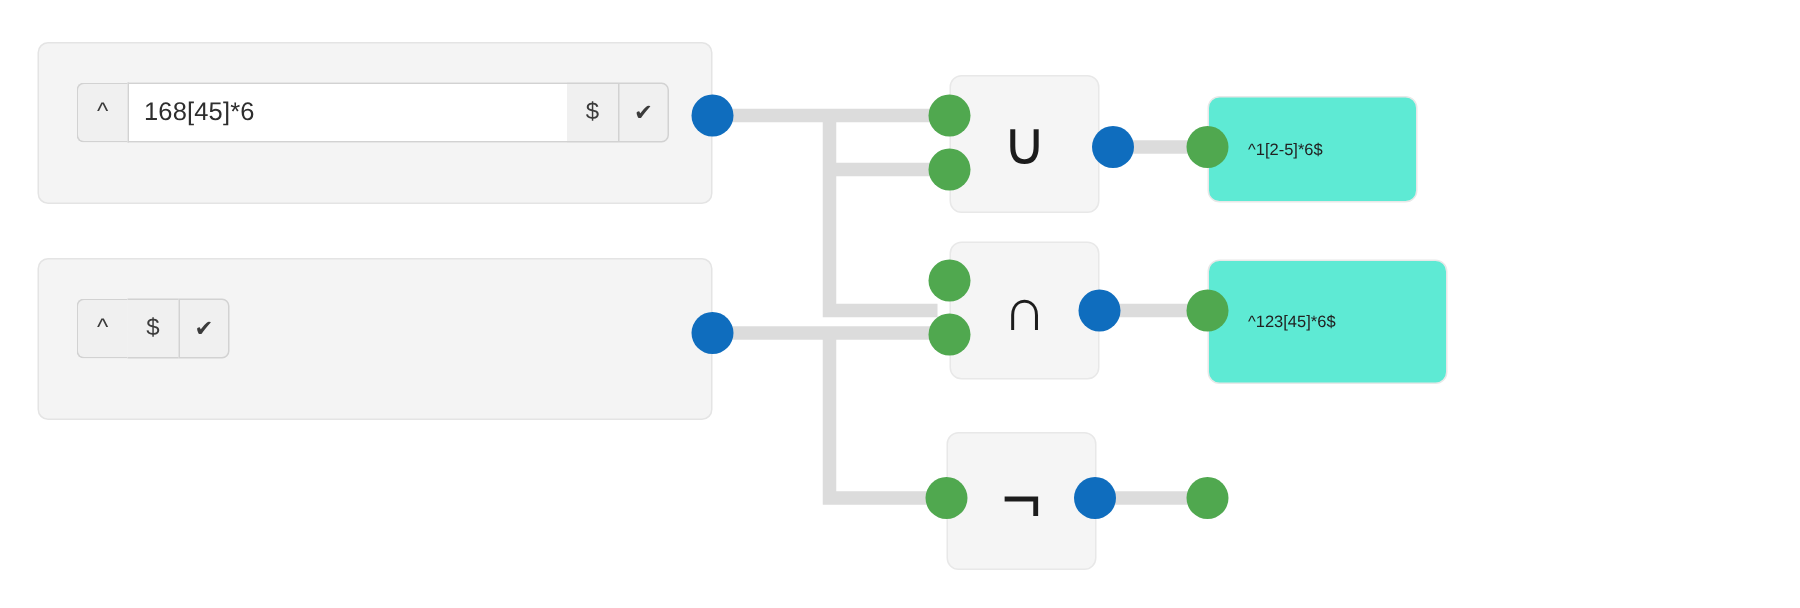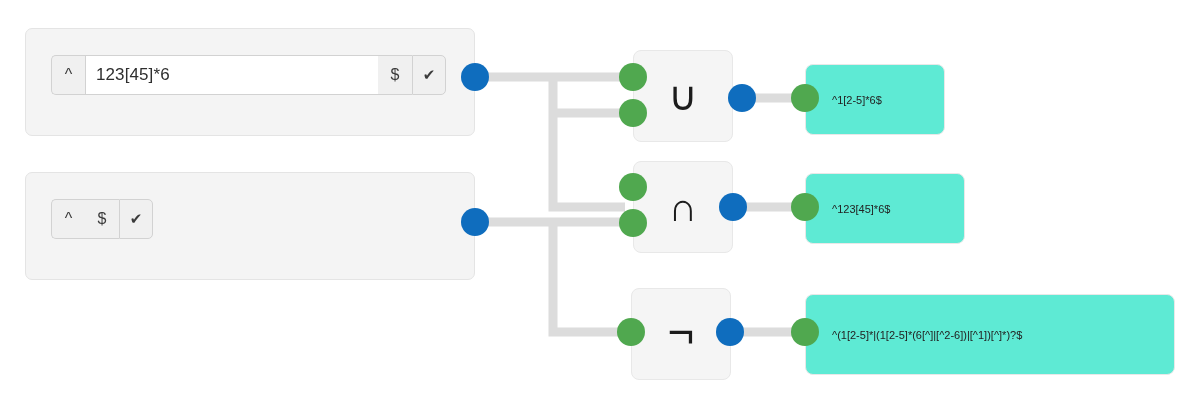--- a/index.html
+++ b/index.html
@@ -112,21 +112,21 @@
 
       <path d="M 742 207 L 812 207"></path>
 
       <path d="M 742 332 L 812 332"></path>
     </g>
   </svg>
 
   <div class="regex-card" style="left:25px;top:28px;width:450px;height:108px;">
     <div class="input-group" style="left:25px;top:26px;width:395px;">
       <div class="addon left">^</div>
-      <div class="regex-text" title="enter regex">123[45]*6</div>
+      <div class="regex-text" title="enter regex">168[45]*6</div>
       <div class="addon mid">$</div>
       <div class="addon right">✔</div>
     </div>
   </div>
   <div class="port blue" style="left:461px;top:63px;"></div>
 
   <div class="regex-card" style="left:25px;top:172px;width:450px;height:108px;">
     <div class="input-group" style="left:25px;top:26px;width:395px;">
       <div class="addon left">^</div>
       <div class="addon mid">$</div>
@@ -147,29 +147,26 @@
   </div>
   <div class="port green" style="left:791px;top:84px;"></div>
 
   <div class="op-node" style="left:633px;top:161px;width:100px;height:92px;">
     <span class="op-glyph">∩</span>
   </div>
   <div class="port green" style="left:619px;top:173px;"></div>
   <div class="port green" style="left:619px;top:209px;"></div>
   <div class="port blue" style="left:719px;top:193px;"></div>
 
-  <div class="result-node" style="left:805px;top:173px;width:160px;height:71px;">
+  <div class="result-node" style="left:805px;top:173px;width:160px;height:83px;">
     <span>^123[45]*6$</span>
   </div>
   <div class="port green" style="left:791px;top:193px;"></div>
 
   <div class="op-node" style="left:631px;top:288px;width:100px;height:92px;">
     <span class="op-glyph neg">¬</span>
   </div>
   <div class="port green" style="left:617px;top:318px;"></div>
   <div class="port blue" style="left:716px;top:318px;"></div>
 
-  <div class="result-node" style="left:805px;top:294px;width:370px;height:81px;">
-    <span>^(1[2-5]*|(1[2-5]*(6[^]|[^2-6])|[^1])[^]*)?$</span>
-  </div>
   <div class="port green" style="left:791px;top:318px;"></div>
 
 </div>
 
 </body></html>

